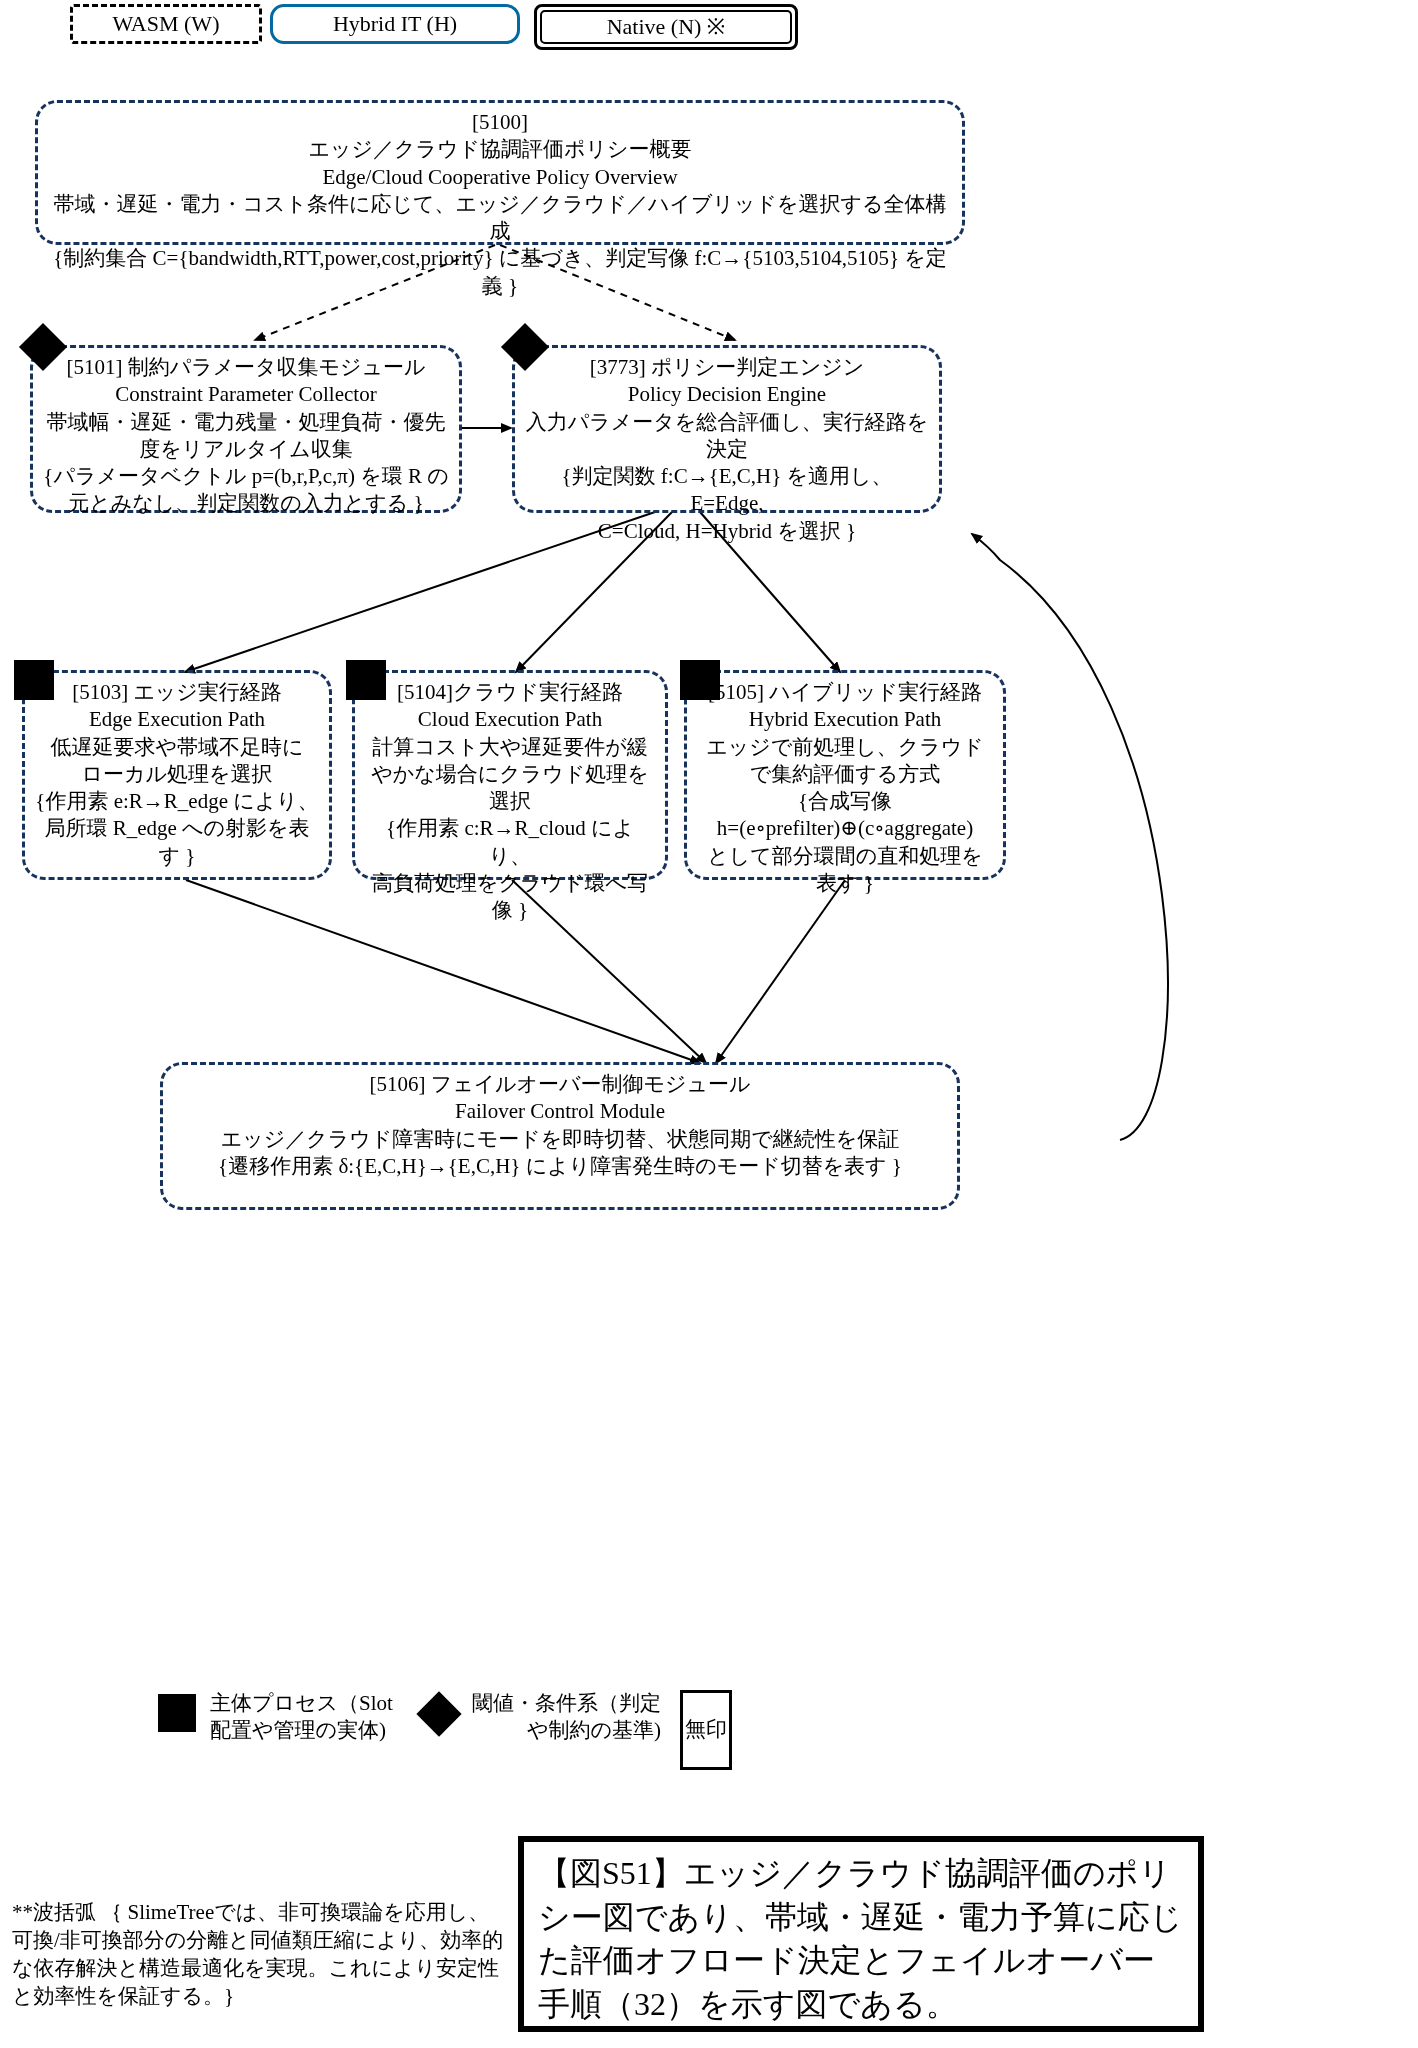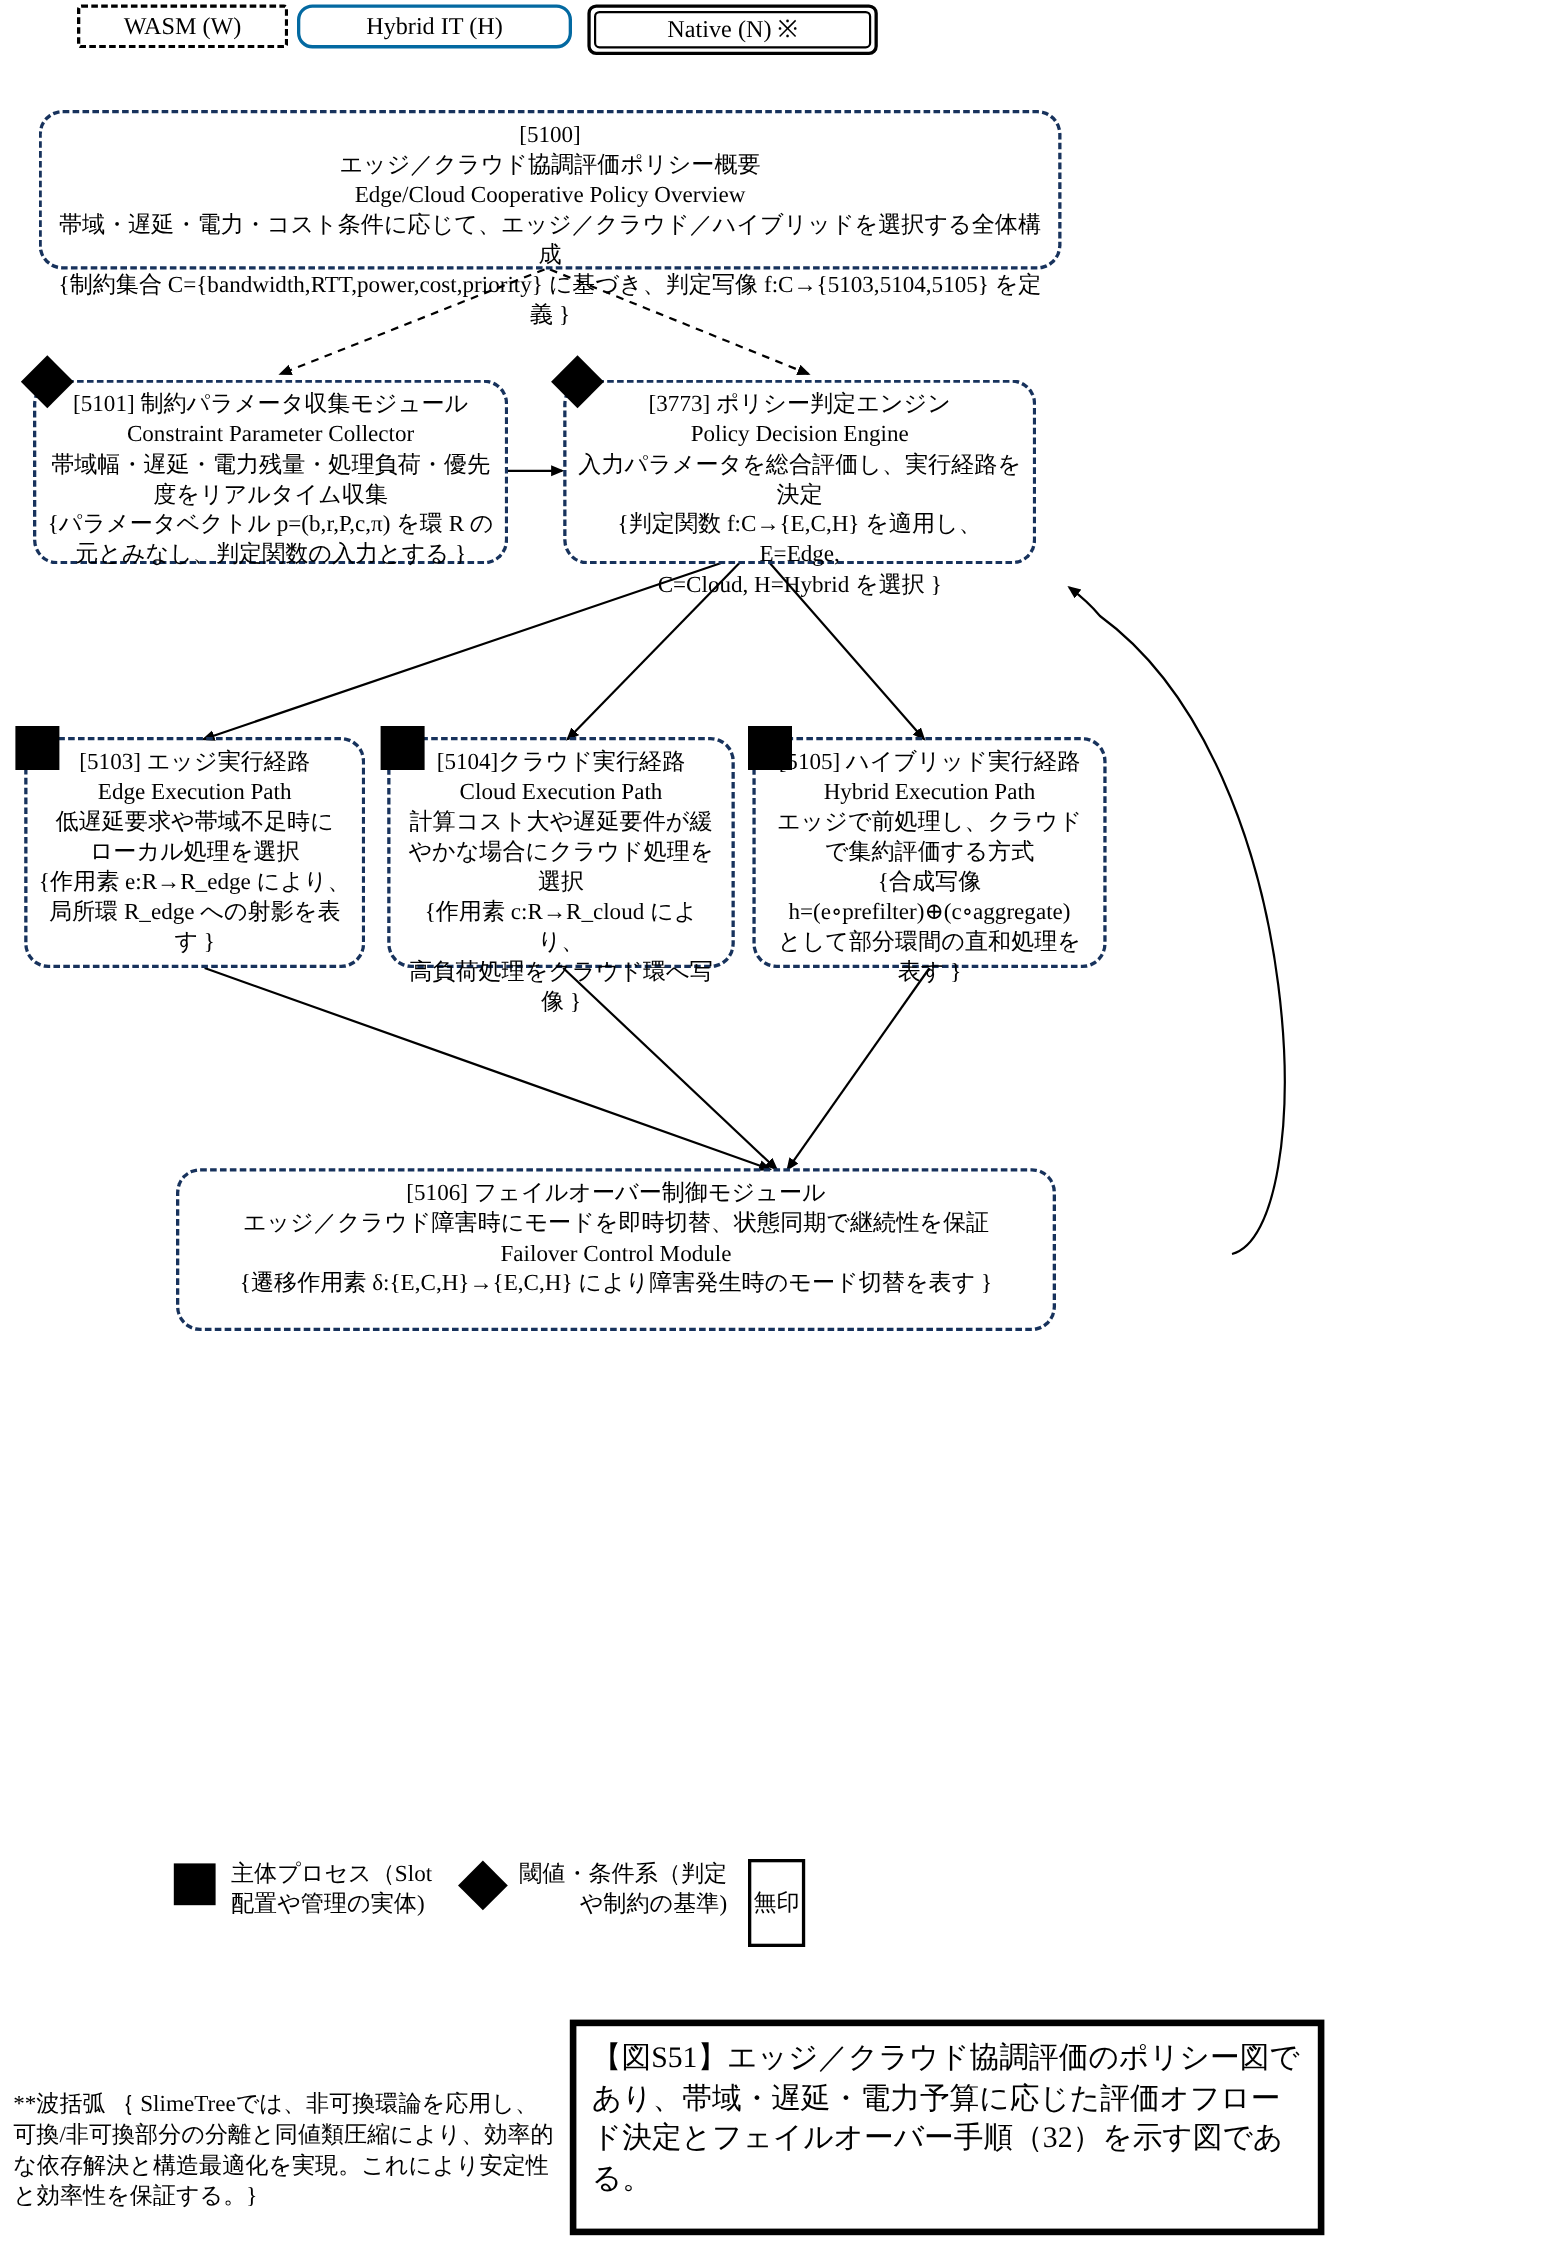--- a/index.html
+++ b/index.html
@@ -50,21 +50,21 @@
     display:flex;flex-direction:column;align-items:center;justify-content:center;
     font-size:21px;line-height:1.12;
   }
   .lg-txt{font-size:21px;line-height:1.30;}
 
   
   .caption{
     position:absolute; box-sizing:border-box;
     border:6px solid #000; background:#fff; padding:10px 14px;
   }
-  .caption .ctxt{font-size:27px; line-height:1.36;}
+  .caption .ctxt{font-size:32px; line-height:1.36;}
 
   .footnote{position:absolute; font-size:21px; line-height:1.34;}
 </style>
 </head>
 <body>
 
 <div id="canvas">
 
   <div class="tagrow">
     <div class="tag dashed" style="left:70px; width:186px;">WASM (W)</div>
@@ -160,22 +160,22 @@
 で集約評価する方式</div>
     <div class="ln jp">{合成写像
 h=(e∘prefilter)⊕(c∘aggregate)
 として部分環間の直和処理を
 表す }</div>
   </div>
   <div class="mk square" style="left:680px; top:660px;"></div>
 
   <div class="pbox" style="left:160px; top:1062px; width:800px; height:148px;">
     <div class="ln jp">[5106] フェイルオーバー制御モジュール</div>
+    <div class="ln en">Failover Control Module</div>
     <div class="ln jp">エッジ／クラウド障害時にモードを即時切替、状態同期で継続性を保証</div>
-    <div class="ln en">Failover Control Module</div>
     <div class="ln jp">{遷移作用素 δ:{E,C,H}→{E,C,H} により障害発生時のモード切替を表す }</div>
   </div>
 
   <div class="legend">
     <div class="lg-item" style="left:158px; top:0;">
       <div class="lg-sq"></div>
       <div class="lg-txt" style="white-space:pre-line;">主体プロセス（Slot
 配置や管理の実体)</div>
     </div>
     <div class="lg-item" style="left:420px; top:0;">

